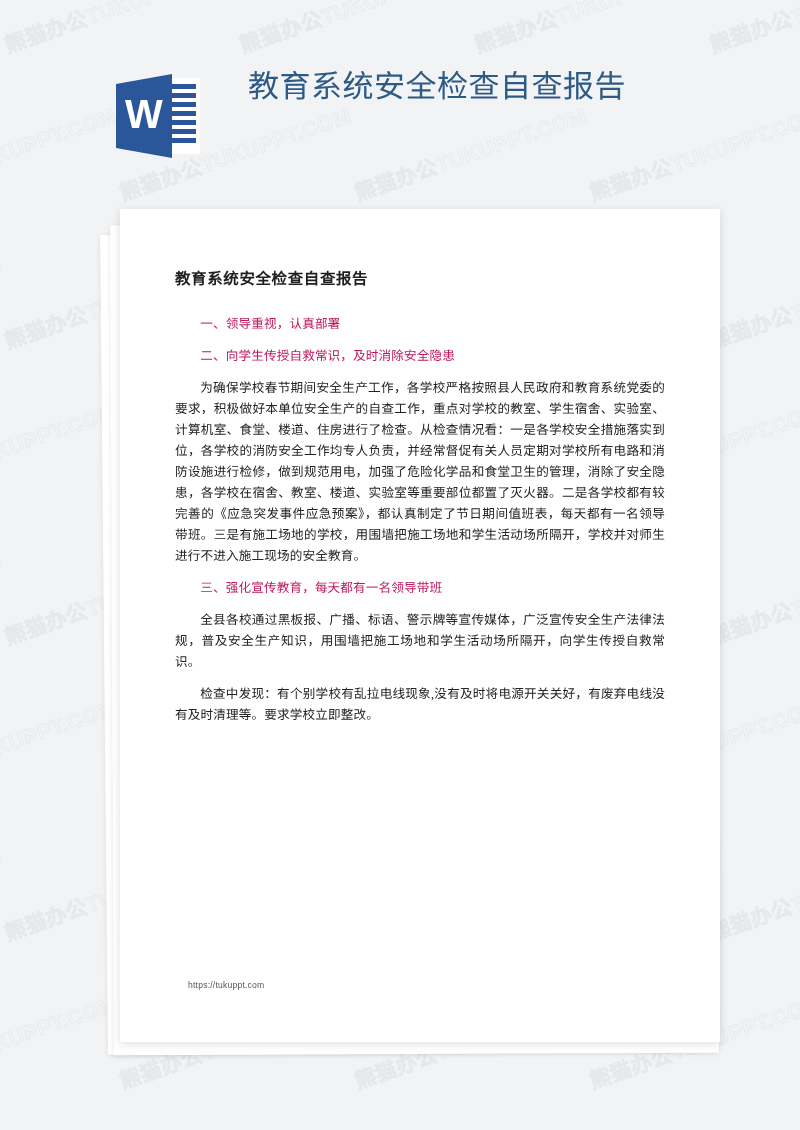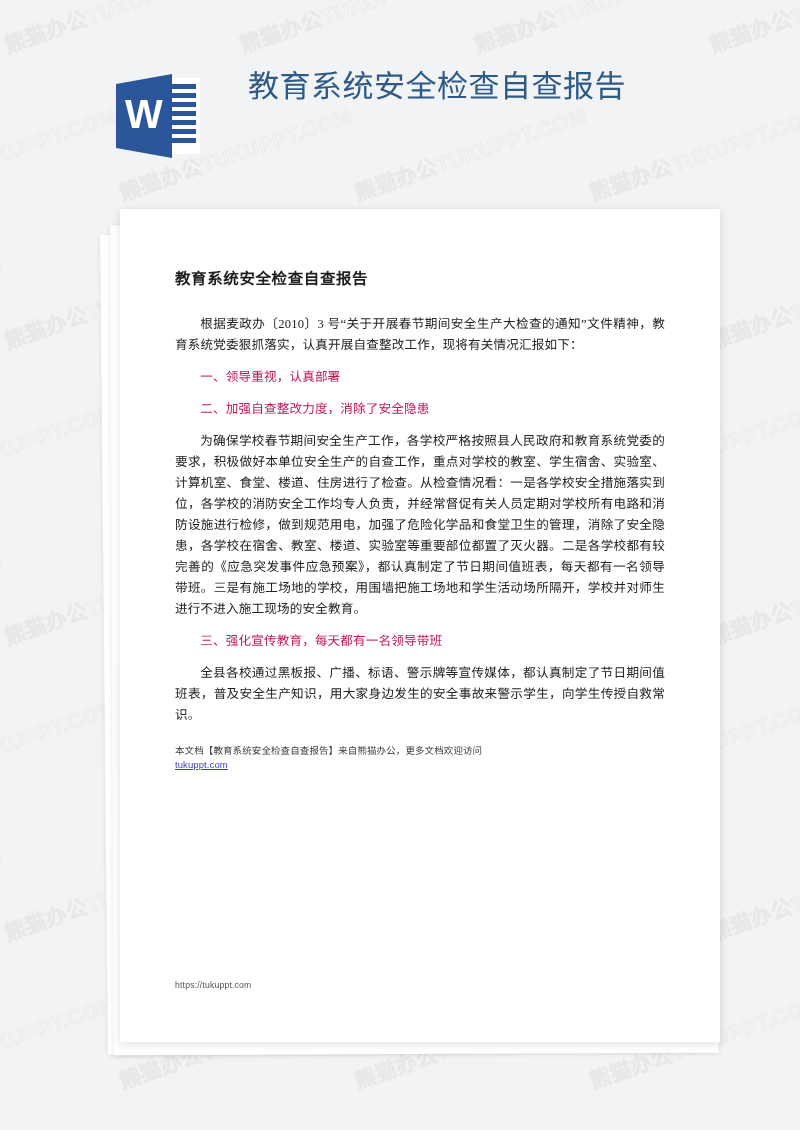--- a/index.html
+++ b/index.html
@@ -143,21 +143,21 @@
     letter-spacing: 0.1px;
   }
   #footer-link {
     color: #3b3bc4;
     text-decoration: underline;
     font-size: 9.5px;
     font-family: "Liberation Sans", "DejaVu Sans", sans-serif;
   }
   #page-url {
     position: absolute;
-    left: 55px;
+    left: 68px;
     top: 771px;
     font-size: 8.6px;
     color: #555;
     font-family: "Liberation Sans", "DejaVu Sans", sans-serif;
     letter-spacing: 0.2px;
   }
 </style>
 </head>
 <body>
 
@@ -225,29 +225,24 @@
 </div>
 
 <div id="sheet-back-2" class="sheet-back"></div>
 <div id="sheet-back-1" class="sheet-back"></div>
 
 <div id="page">
   <div id="page-inner">
     <h1 class="doc-h1">教育系统安全检查自查报告</h1>
 
     <div id="paragraph-container">
-        <p class="doc-p">根据麦政办〔2010〕3 号“关于开展春节期间安全生产大检查的通知”文件精神，教育系统党委狠抓落实，认真开展自查整改工作，现将有关情况汇报如下：</p>
         <p class="doc-h2">一、领导重视，认真部署</p>
-        <p class="doc-h2">二、加强自查整改力度，消除了安全隐患</p>
+        <p class="doc-h2">二、向学生传授自救常识，及时消除安全隐患</p>
         <p class="doc-p">为确保学校春节期间安全生产工作，各学校严格按照县人民政府和教育系统党委的要求，积极做好本单位安全生产的自查工作，重点对学校的教室、学生宿舍、实验室、计算机室、食堂、楼道、住房进行了检查。从检查情况看：一是各学校安全措施落实到位，各学校的消防安全工作均专人负责，并经常督促有关人员定期对学校所有电路和消防设施进行检修，做到规范用电，加强了危险化学品和食堂卫生的管理，消除了安全隐患，各学校在宿舍、教室、楼道、实验室等重要部位都置了灭火器。二是各学校都有较完善的《应急突发事件应急预案》，都认真制定了节日期间值班表，每天都有一名领导带班。三是有施工场地的学校，用围墙把施工场地和学生活动场所隔开，学校并对师生进行不进入施工现场的安全教育。</p>
         <p class="doc-h2">三、强化宣传教育，每天都有一名领导带班</p>
-        <p class="doc-p">全县各校通过黑板报、广播、标语、警示牌等宣传媒体，都认真制定了节日期间值班表，普及安全生产知识，用大家身边发生的安全事故来警示学生，向学生传授自救常识。</p>
+        <p class="doc-p">全县各校通过黑板报、广播、标语、警示牌等宣传媒体，广泛宣传安全生产法律法规，普及安全生产知识，用围墙把施工场地和学生活动场所隔开，向学生传授自救常识。</p>
+        <p class="doc-p">检查中发现：有个别学校有乱拉电线现象,没有及时将电源开关关好，有废弃电线没有及时清理等。要求学校立即整改。</p>
       </div>
 
-    <div id="footer-note">
-      <span>本文档【教育系统安全检查自查报告】来自熊猫办公，更多文档欢迎访问</span>
-      <br>
-      <a id="footer-link" href="#">tukuppt.com</a>
-    </div>
   </div>
 
   <div id="page-url">https://tukuppt.com</div>
 </div>
 
 </body></html>

